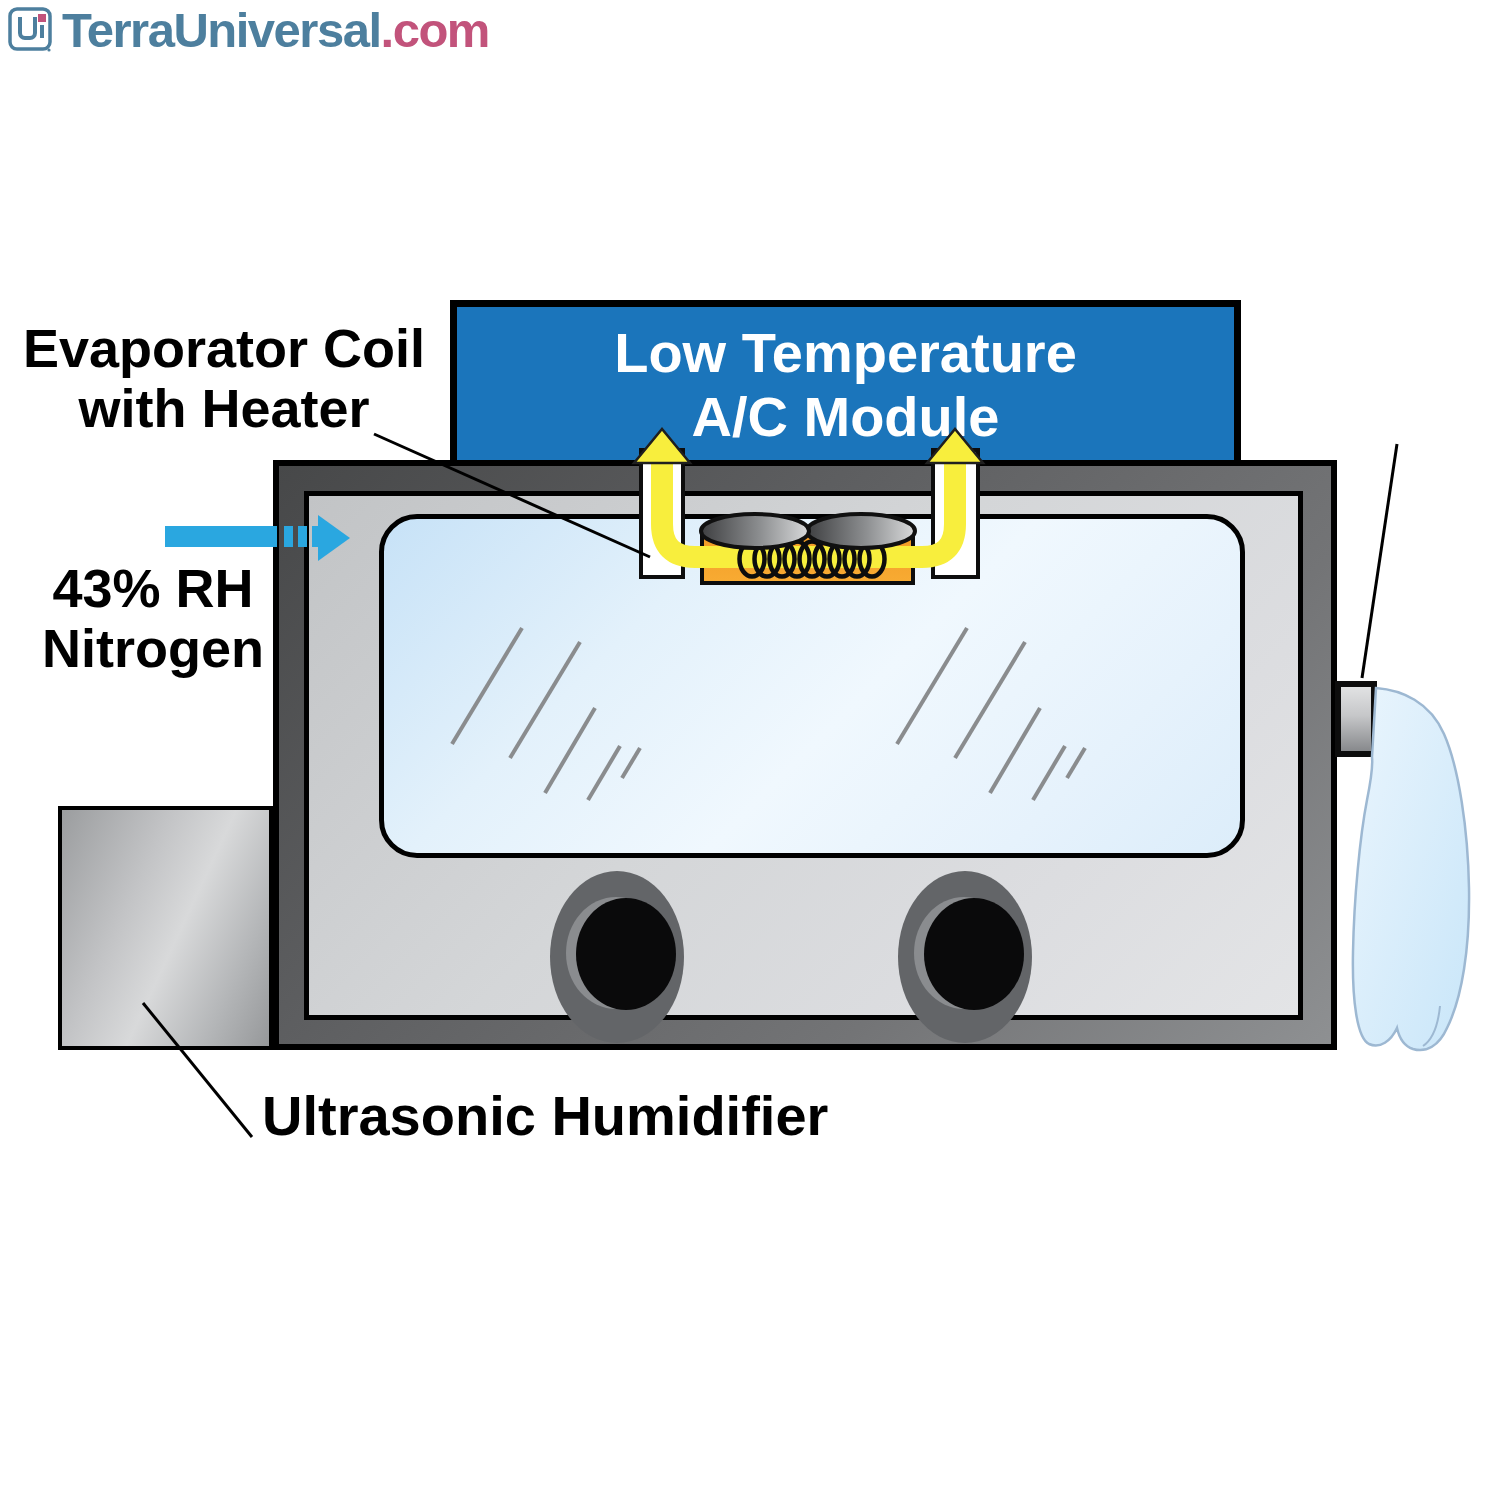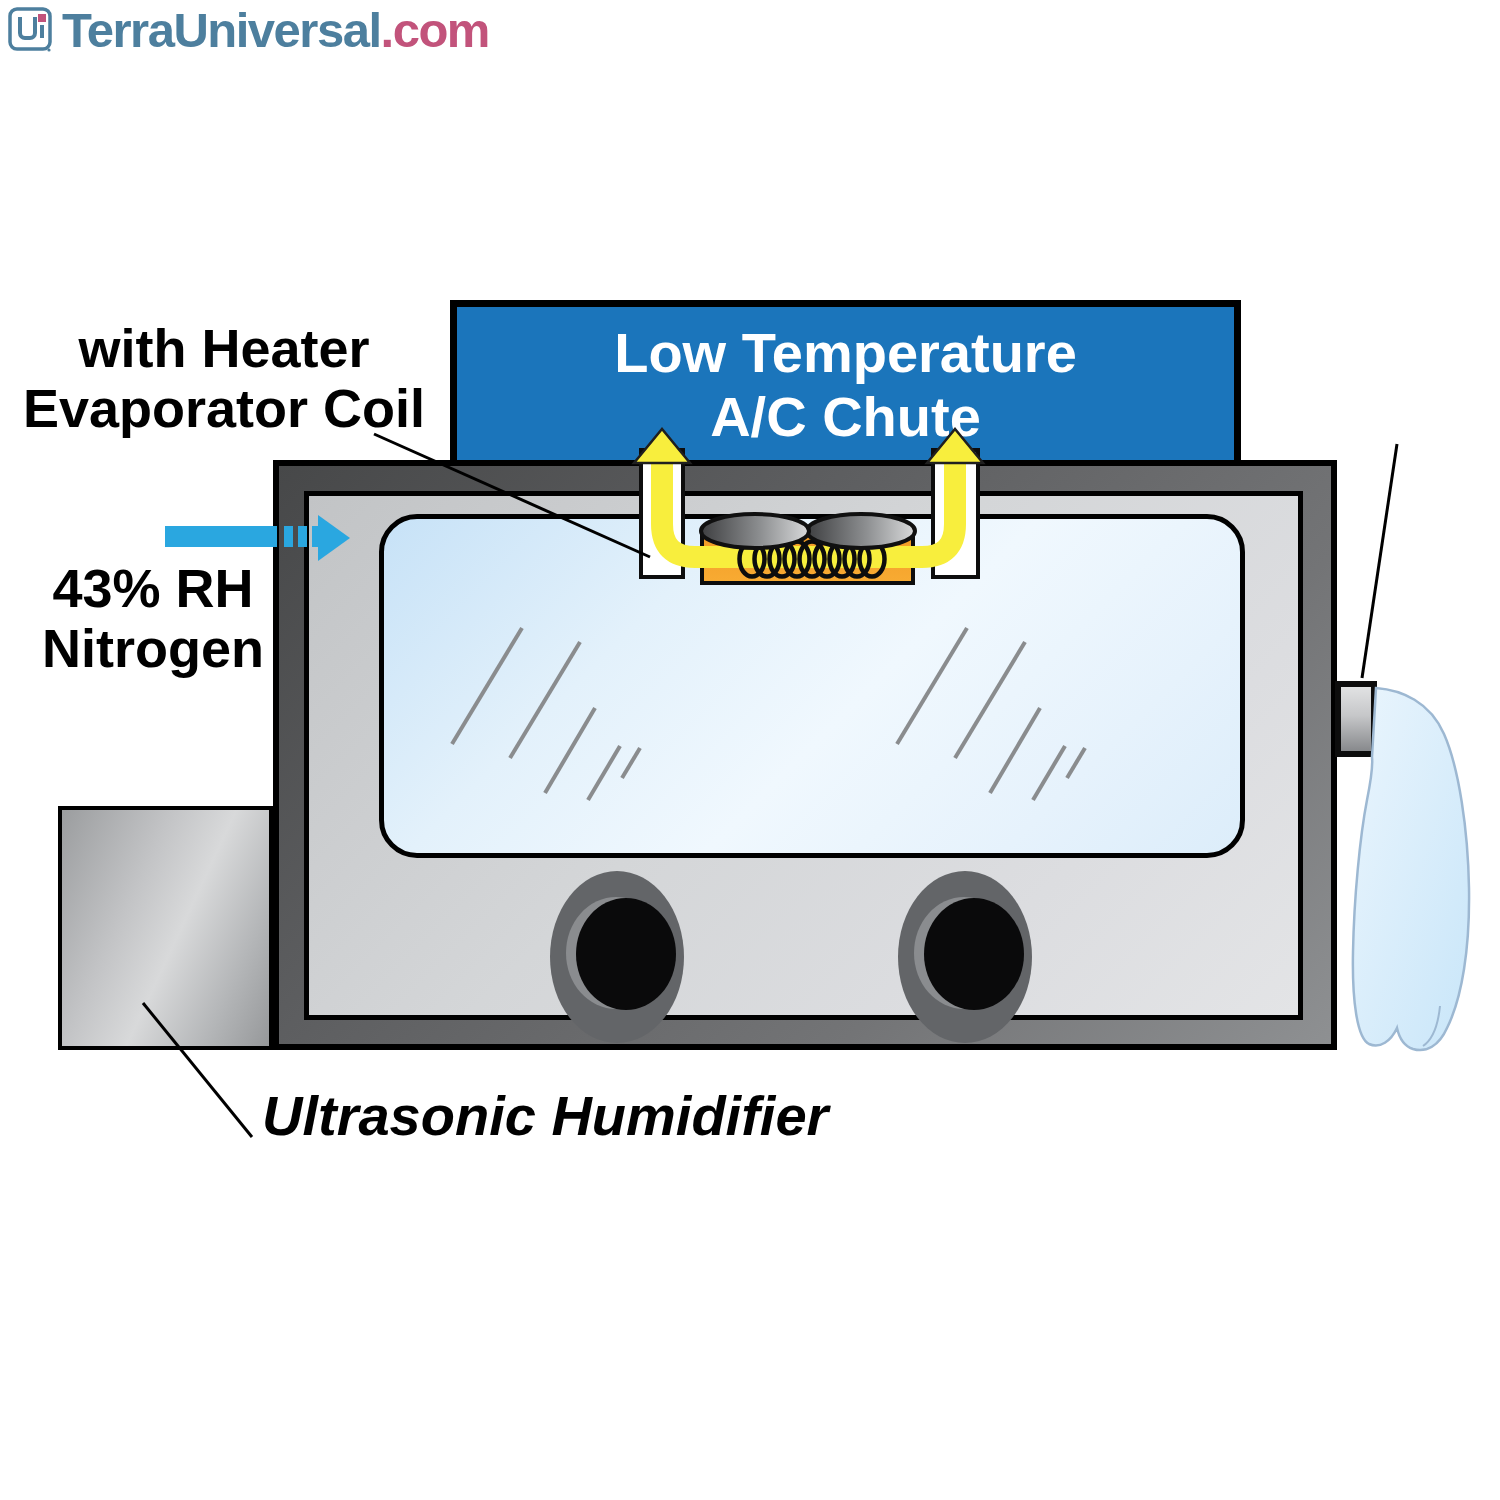--- a/index.html
+++ b/index.html
@@ -12,21 +12,21 @@
   
   #logo{left:8px;top:4px;height:52px;display:flex;align-items:center;gap:8px;}
   #logo-text{font-size:49px;font-weight:700;letter-spacing:-1.5px;line-height:52px;white-space:nowrap;}
   #logo-brand{color:#4d7f9e;}
   #logo-tld{color:#c2537b;}
   
   .lbl{color:#000;font-weight:700;font-size:54px;line-height:60px;text-align:center;white-space:nowrap;}
   #lbl-evaporator{left:8px;top:318px;width:432px;}
   #lbl-nitrogen{left:8px;top:558px;width:290px;}
   #lbl-waste{left:1232px;top:330px;width:230px;line-height:63px;}
-  #lbl-humidifier{left:262px;top:1086px;width:600px;text-align:left;font-size:56px;font-style:italic;}
+  #lbl-humidifier{left:262px;top:1086px;width:600px;text-align:left;font-size:56px;}
   
   #module{
     left:450px;top:300px;width:791px;height:167px;
     background:#1b75bb;border:7px solid #000;
     display:flex;flex-direction:column;align-items:center;justify-content:flex-start;
     padding-top:14px;
   }
   #module .mline{color:#fff;font-weight:700;font-size:56px;line-height:64px;white-space:nowrap;}
   
   #chamber-outer{
@@ -71,21 +71,21 @@
         <circle cx="41" cy="43" r="1.6" fill="#4d7f9e"></circle>
       </svg>
     </span>
     <span id="logo-text"><span id="logo-brand">TerraUniversal</span><span id="logo-tld">.com</span></span>
   </div>
 
   <div class="abs" id="humidifier"></div>
 
   <div class="abs" id="module">
     <div class="mline">Low Temperature</div>
-    <div class="mline">A/C Chute</div>
+    <div class="mline">A/C Module</div>
   </div>
 
   <div class="abs" id="chamber-outer"></div>
   <div class="abs" id="chamber-inner"></div>
   <div class="abs" id="window">
     <svg width="856" height="334" viewBox="0 0 856 334" style="position:absolute;left:0;top:0;">
       <g stroke="#8a8c8e" stroke-width="4" fill="none">
         <line x1="68" y1="225" x2="138" y2="109"></line>
         <line x1="126" y1="239" x2="196" y2="123"></line>
         <line x1="161" y1="274" x2="211" y2="189"></line>
@@ -182,22 +182,22 @@
 
     <polygon points="634,463 662,429 690,463" fill="#f8ee3d" stroke="#1f1f1f" stroke-width="2.5"></polygon>
     <polygon points="927,463 955,429 983,463" fill="#f8ee3d" stroke="#1f1f1f" stroke-width="2.5"></polygon>
 
     <line x1="374" y1="434" x2="650" y2="557" stroke="#000" stroke-width="3"></line>
     <line x1="1397" y1="444" x2="1362" y2="678" stroke="#000" stroke-width="3"></line>
     <line x1="143" y1="1003" x2="252" y2="1137" stroke="#000" stroke-width="3"></line>
   </svg>
 
   <div class="abs lbl" id="lbl-evaporator">
+    <div>Evaporator Coil</div>
     <div>with Heater</div>
-    <div>Evaporator Coil</div>
   </div>
 
   <div class="abs lbl" id="lbl-nitrogen">
     <div>43% RH</div>
     <div>Nitrogen</div>
   </div>
 
 
   <div class="abs lbl" id="lbl-humidifier">Ultrasonic Humidifier</div>
 

